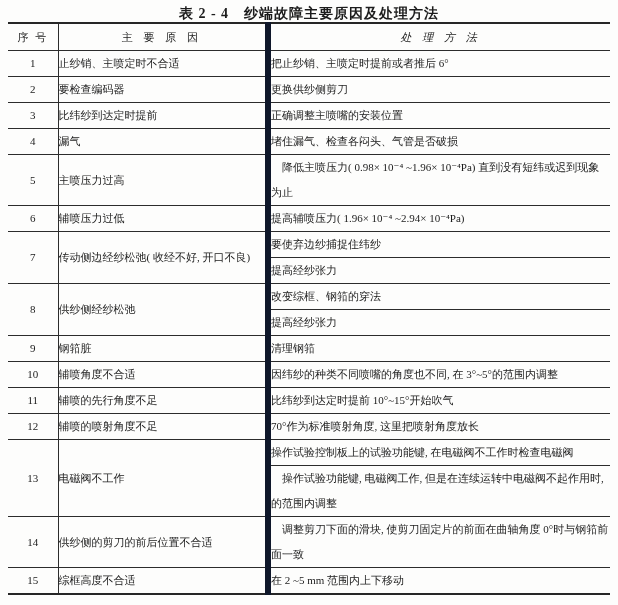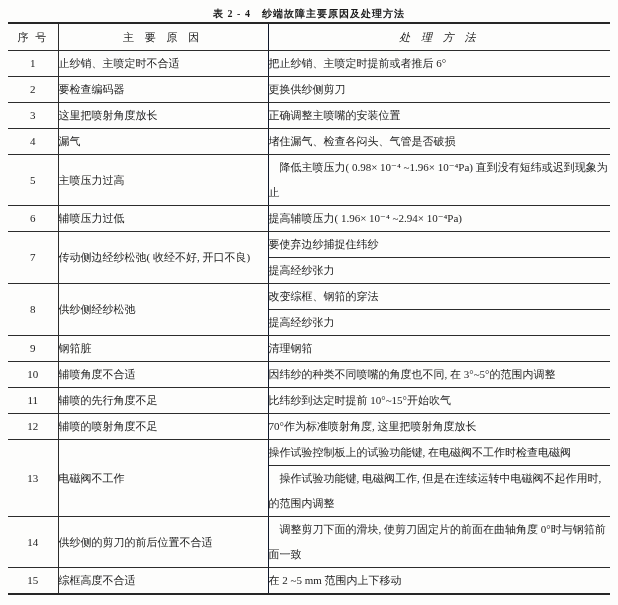--- a/index.html
+++ b/index.html
@@ -8,21 +8,21 @@
     background: #fdfdfc;
     font-family: "Liberation Serif", "DejaVu Serif", serif;
     color: #1c1c1c;
     -webkit-font-smoothing: antialiased;
   }
   .page { width: 618px; height: 605px; overflow: hidden; }
 
   .doc-title {
     text-align: center;
     font-weight: bold;
-    font-size: 10px;
+    font-size: 14px;
     letter-spacing: 1px;
     padding-top: 5px;
     height: 17px;
     line-height: 17px;
     white-space: pre;
   }
 
   table.fault-table {
     border-collapse: collapse;
     table-layout: fixed;
@@ -45,21 +45,21 @@
   
   col.c-no     { width: 50px; }
   col.c-cause  { width: 210px; }
   col.c-remedy { width: 342px; }
 
   th.no, td.no {
     text-align: center;
     border-right: 1px solid #2c2c2c;
   }
   th.cause, td.cause {
-    border-right: 1px solid #0f172a;
+    border-right: 6px solid #0f172a;
   }
   th.cause { text-align: center; font-weight: normal; letter-spacing: 4px; }
   th.remedy { text-align: center; font-weight: normal; letter-spacing: 4px; font-style: italic; }
   th.no { font-weight: normal; letter-spacing: 2px; }
 
   td.cause  { padding: 0 6px 0 13px; text-align: left; }
   td.remedy { padding: 0 4px 0 9px;  text-align: left; }
   th { height: 26px; }
   td { height: 25px; }
 </style>
@@ -89,21 +89,21 @@
           <td class="cause" rowspan="1">止纱销、主喷定时不合适</td>
           <td class="remedy">把止纱销、主喷定时提前或者推后 6°</td>
         </tr>
         <tr>
           <td class="no" rowspan="1">2</td>
           <td class="cause" rowspan="1">要检查编码器</td>
           <td class="remedy">更换供纱侧剪刀</td>
         </tr>
         <tr>
           <td class="no" rowspan="1">3</td>
-          <td class="cause" rowspan="1">这里把喷射角度放长</td>
+          <td class="cause" rowspan="1">比纬纱到达定时提前</td>
           <td class="remedy">正确调整主喷嘴的安装位置</td>
         </tr>
         <tr>
           <td class="no" rowspan="1">4</td>
           <td class="cause" rowspan="1">漏气</td>
           <td class="remedy">堵住漏气、检查各闷头、气管是否破损</td>
         </tr>
         <tr>
           <td class="no" rowspan="1">5</td>
           <td class="cause" rowspan="1">主喷压力过高</td>

